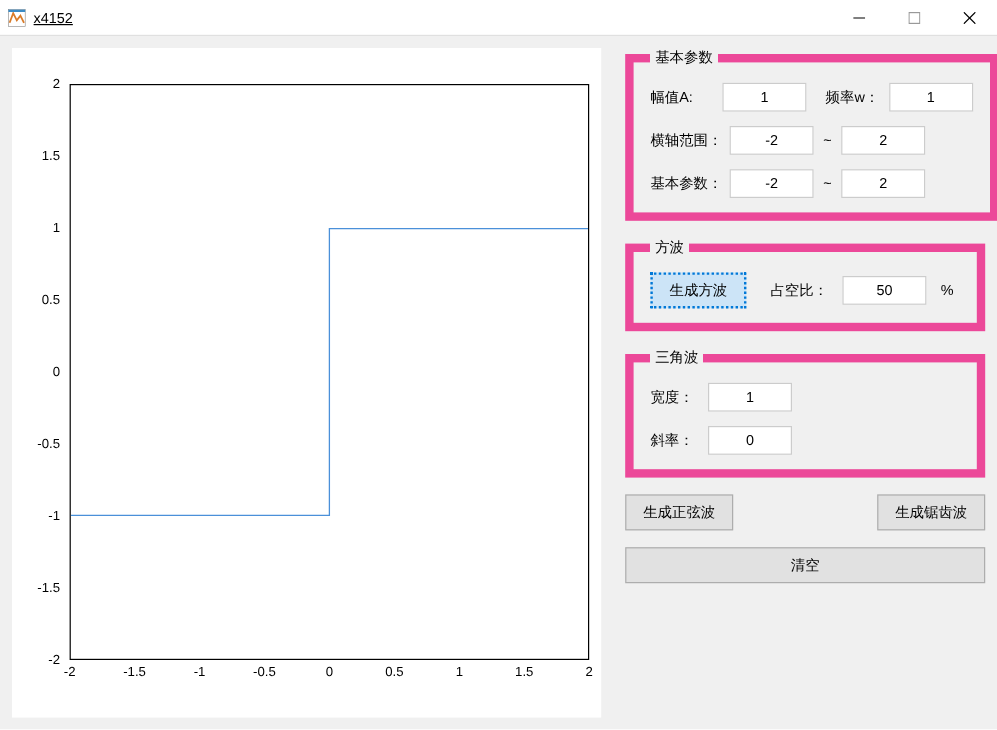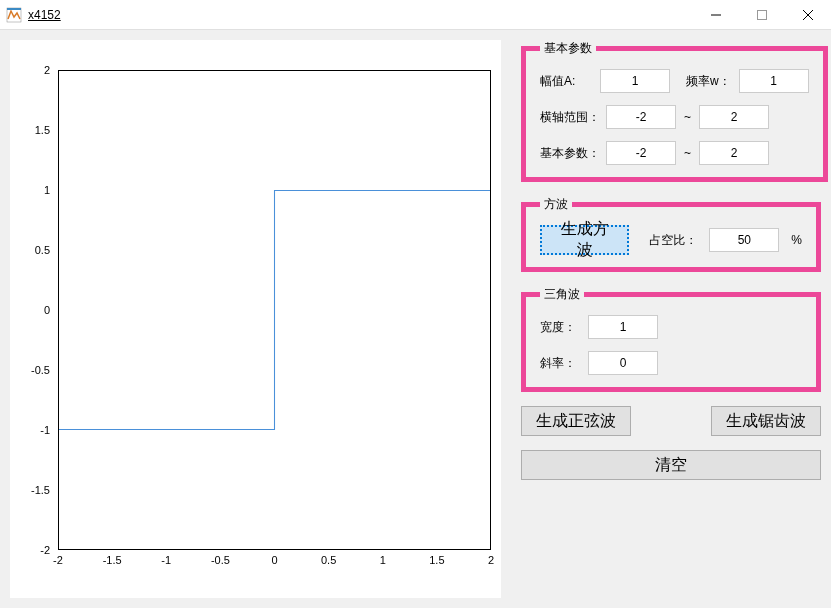--- a/index.html
+++ b/index.html
@@ -15,31 +15,31 @@
     .plot-area { flex: 1; background: #fff; position: relative; }
     .plot-inner { position: absolute; left: 48px; top: 30px; right: 10px; bottom: 48px; border: 1px solid #000; }
     .plot-svg { position: absolute; left: 0; top: 0; width: 100%; height: 100%; }
     .y-ticks { position: absolute; left: 0; top: 30px; bottom: 48px; width: 44px; }
     .y-tick { position: absolute; right: 4px; font-size: 11px; transform: translateY(-50%); }
     .x-ticks { position: absolute; left: 48px; right: 10px; bottom: 28px; height: 16px; }
     .x-tick { position: absolute; font-size: 11px; transform: translateX(-50%); }
     
     .controls { width: 300px; display: flex; flex-direction: column; gap: 14px; }
     
-    fieldset { border: 5px solid #ec4899; padding: 12px 14px; }
+    fieldset { border: 7px solid #ec4899; padding: 12px 14px; }
     legend { font-size: 12px; padding: 0 4px; }
     
     .row { display: flex; align-items: center; gap: 8px; margin-bottom: 12px; }
     .row:last-child { margin-bottom: 0; }
     .label { font-size: 12px; white-space: nowrap; }
     .input { width: 70px; height: 24px; border: 1px solid #ccc; background: #fff; text-align: center; font-size: 12px; padding: 2px; }
     .tilde { font-size: 12px; }
     .pct { font-size: 12px; }
     
-    .btn { height: 30px; padding: 0 14px; background: #e1e1e1; border: 1px solid #adadad; font-size: 16px; cursor: pointer; display: inline-flex; align-items: center; justify-content: center; }
+    .btn { height: 30px; padding: 0 14px; background: #e1e1e1; border: 1px solid #adadad; font-size: 12px; cursor: pointer; display: inline-flex; align-items: center; justify-content: center; }
     .btn.selected { background: #cce4f7; border: 2px dotted #0078d7; }
     .btn.wide { width: 100%; font-family: Liberation Serif, serif; }
     
     .btn-row { display: flex; justify-content: space-between; }
     
     .square-row { display: flex; align-items: center; gap: 12px; }
     
     .tri-content { display: flex; gap: 24px; align-items: center; }
     .tri-left { display: flex; flex-direction: column; gap: 12px; }
     .tri-left .row { margin-bottom: 0; }

